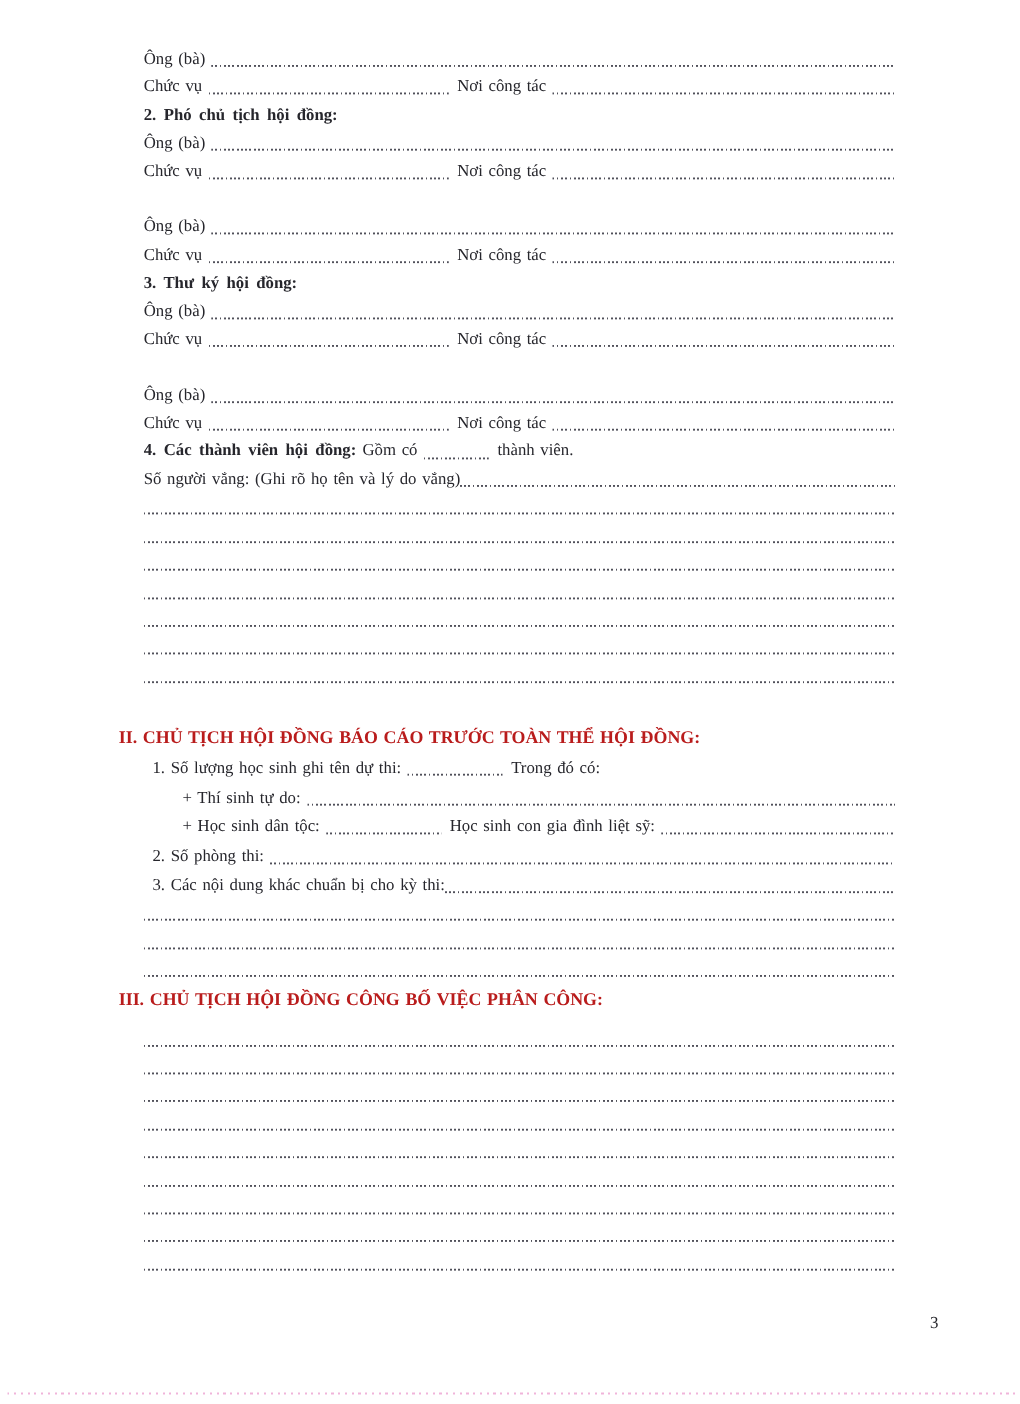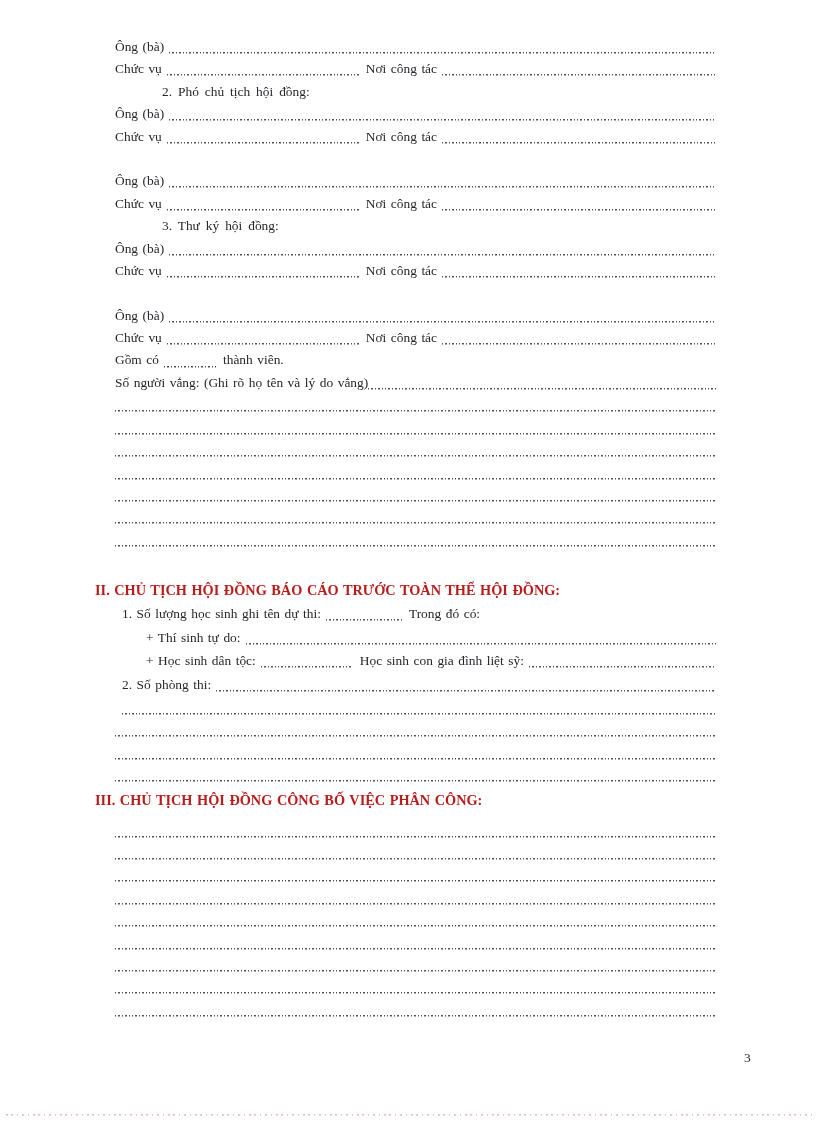--- a/index.html
+++ b/index.html
@@ -25,21 +25,21 @@
     height: 22.4px;
     line-height: 22.4px;
     white-space: nowrap;
     word-spacing: 1.2px;
     text-align: center;
   }
   .s2line { height: 23.4px; line-height: 23.4px; }
   .gap { height: 22.4px; }
   .sp2 { height: 2px; }
   .sp6 { height: 6px; }
-  .b { font-weight: 400; margin-left: 47px; }
+  .b { font-weight: 700; }
   .ws { word-spacing: 2.6px; }
   .lbl { flex: 0 0 auto; padding-right: 5px; }
   .after-dots { flex: 0 0 auto; padding-left: 7px; padding-right: 5px; }
   
   .dots {
     align-self: stretch;
     background-image: repeating-linear-gradient(to right, #50505a 0 1.4px, transparent 1.4px 3.4px);
     background-size: 100% 1.5px;
     background-repeat: no-repeat;
     background-position: left calc(100% - 4.8px);
@@ -145,20 +145,21 @@
       <span class="dots grow"></span>
     </div>
     <div class="line">
       <span class="lbl">Chức vụ</span>
       <span class="dots w192"></span>
       <span class="after-dots">Nơi công tác</span>
       <span class="dots grow"></span>
     </div>
 
     <div class="line">
+      <span class="lbl b ws">4. Các thành viên hội đồng:</span>
       <span class="lbl">Gồm có</span>
       <span class="dots w52"></span>
       <span class="after-dots">thành viên.</span>
     </div>
     <div class="line">
       <span class="lbl" style="padding-right:0">Số người vắng: (Ghi rõ họ tên và lý do vắng)</span>
       <span class="dots grow"></span>
     </div>
 
     <div class="dotline"></div>
@@ -186,20 +187,21 @@
       <span class="lbl">+ Học sinh dân tộc:</span>
       <span class="dots w92"></span>
       <span class="after-dots">Học sinh con gia đình liệt sỹ:</span>
       <span class="dots grow"></span>
     </div>
     <div class="line s2line ind1">
       <span class="lbl">2. Số phòng thi:</span>
       <span class="dots grow"></span>
     </div>
     <div class="line s2line ind1">
+      <span class="lbl" style="padding-right:0">3. Các nội dung khác chuẩn bị cho kỳ thi:</span>
       <span class="dots grow"></span>
     </div>
 
     <div class="dotline"></div>
     <div class="dotline"></div>
     <div class="dotline"></div>
 
     <div class="sp2"></div>
 
     <div class="sech">III. CHỦ TỊCH HỘI ĐỒNG CÔNG BỐ VIỆC PHÂN CÔNG:</div>

